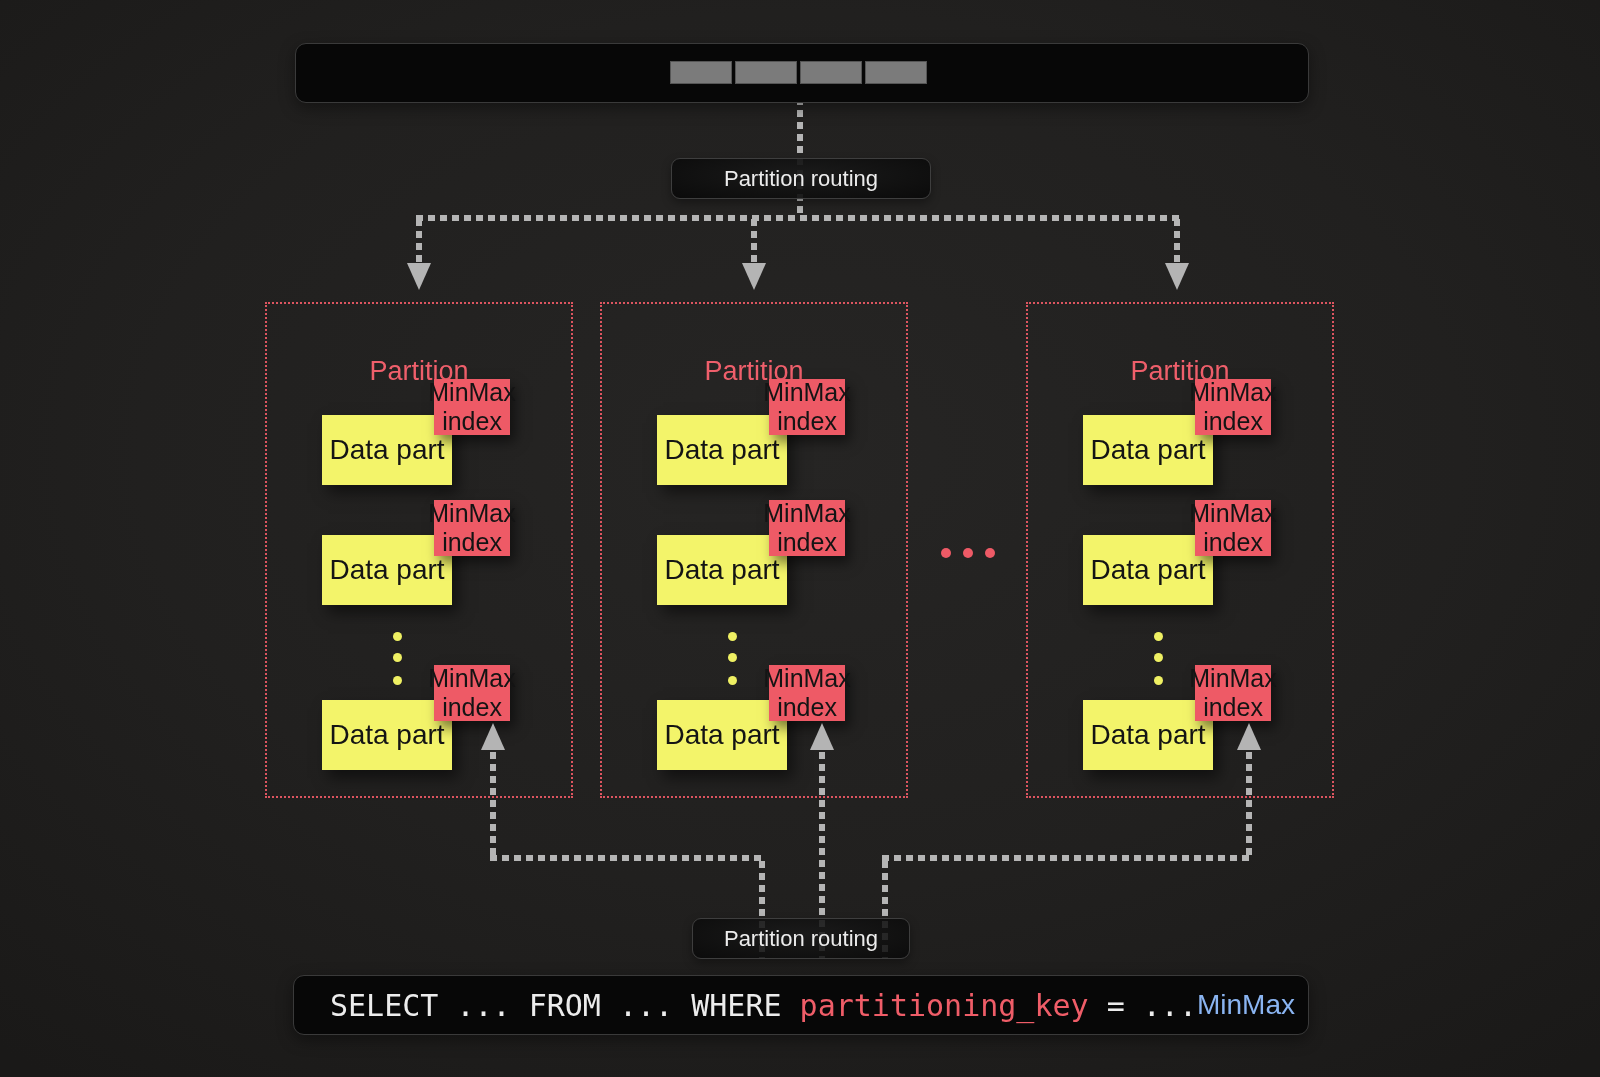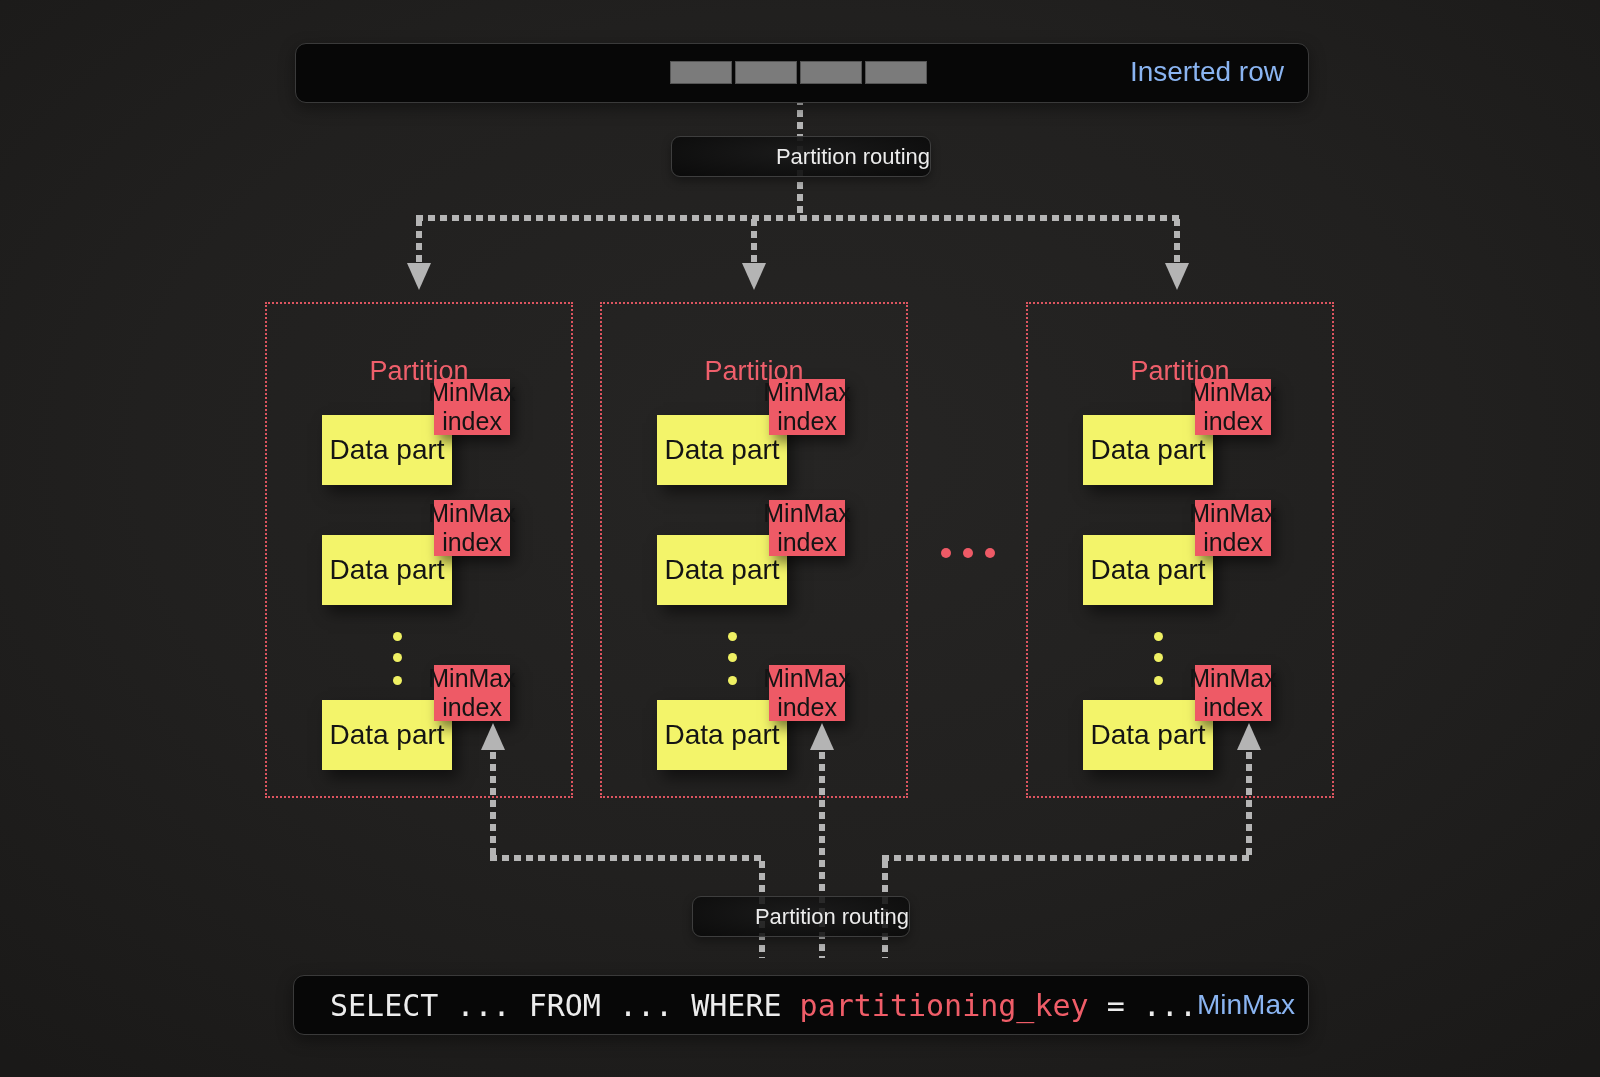--- a/index.html
+++ b/index.html
@@ -16,22 +16,23 @@
   }
   .blue-label { color:#8ab4f1; font-size:28px; }
   
   .cells { position:absolute; left:374px; top:17px; display:flex; gap:3px; }
   .cell { width:62px; height:23px; background:#7b7b7b; box-shadow:inset 0 0 0 1px #565656; }
   
   .pill {
     position:absolute; height:39px; border-radius:9px; z-index:6;
     background:radial-gradient(ellipse at 50% 40%, rgba(26,26,26,.94), rgba(8,8,8,.9));
     border:1px solid #3e3e3e; color:#ececec; font-size:22px;
-    display:flex; align-items:center; justify-content:flex-end;
+    display:flex; align-items:center; justify-content:center;
     box-shadow:0 4px 10px rgba(0,0,0,.35);
+    margin-top:22px;
   }
   
   .hline { position:absolute; height:6px; z-index:1;
     background-image:repeating-linear-gradient(90deg,#b5b5b5 0 7px,transparent 7px 12px); }
   .vline { position:absolute; width:6px; z-index:1;
     background-image:repeating-linear-gradient(180deg,#b5b5b5 0 7px,transparent 7px 12px); }
   .arrow-down { position:absolute; width:0; height:0; z-index:2;
     border-left:12px solid transparent; border-right:12px solid transparent; border-top:27px solid #b4b4b4; }
   .arrow-up { position:absolute; width:0; height:0; z-index:2;
     border-left:12px solid transparent; border-right:12px solid transparent; border-bottom:27px solid #b4b4b4; }
@@ -63,21 +64,20 @@
 
 <div id="canvas">
 
   <div class="bar-box" style="top:43px;">
     <div class="cells">
       <div class="cell"></div>
       <div class="cell"></div>
       <div class="cell"></div>
       <div class="cell"></div>
     </div>
-    <div class="blue-label ir-label">Inserted row</div>
   </div>
 
   <div class="vline" style="left:797px; top:86px; height:131px;"></div>
   <div class="pill" style="left:671px; top:136px; width:258px;">
     <span>Partition routing</span>
   </div>
   <div class="hline" style="left:416px; top:215px; width:764px;"></div>
   <div class="vline" style="left:416px; top:219px; height:45px;"></div>
   <div class="vline" style="left:751px; top:219px; height:45px;"></div>
   <div class="vline" style="left:1174px; top:219px; height:45px;"></div>

